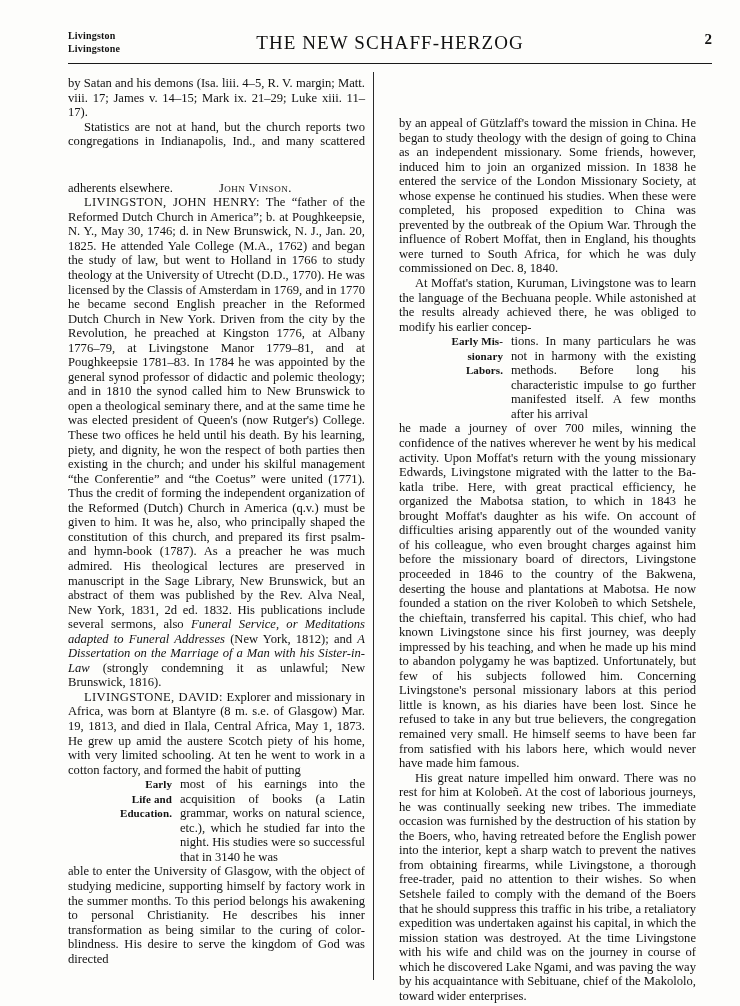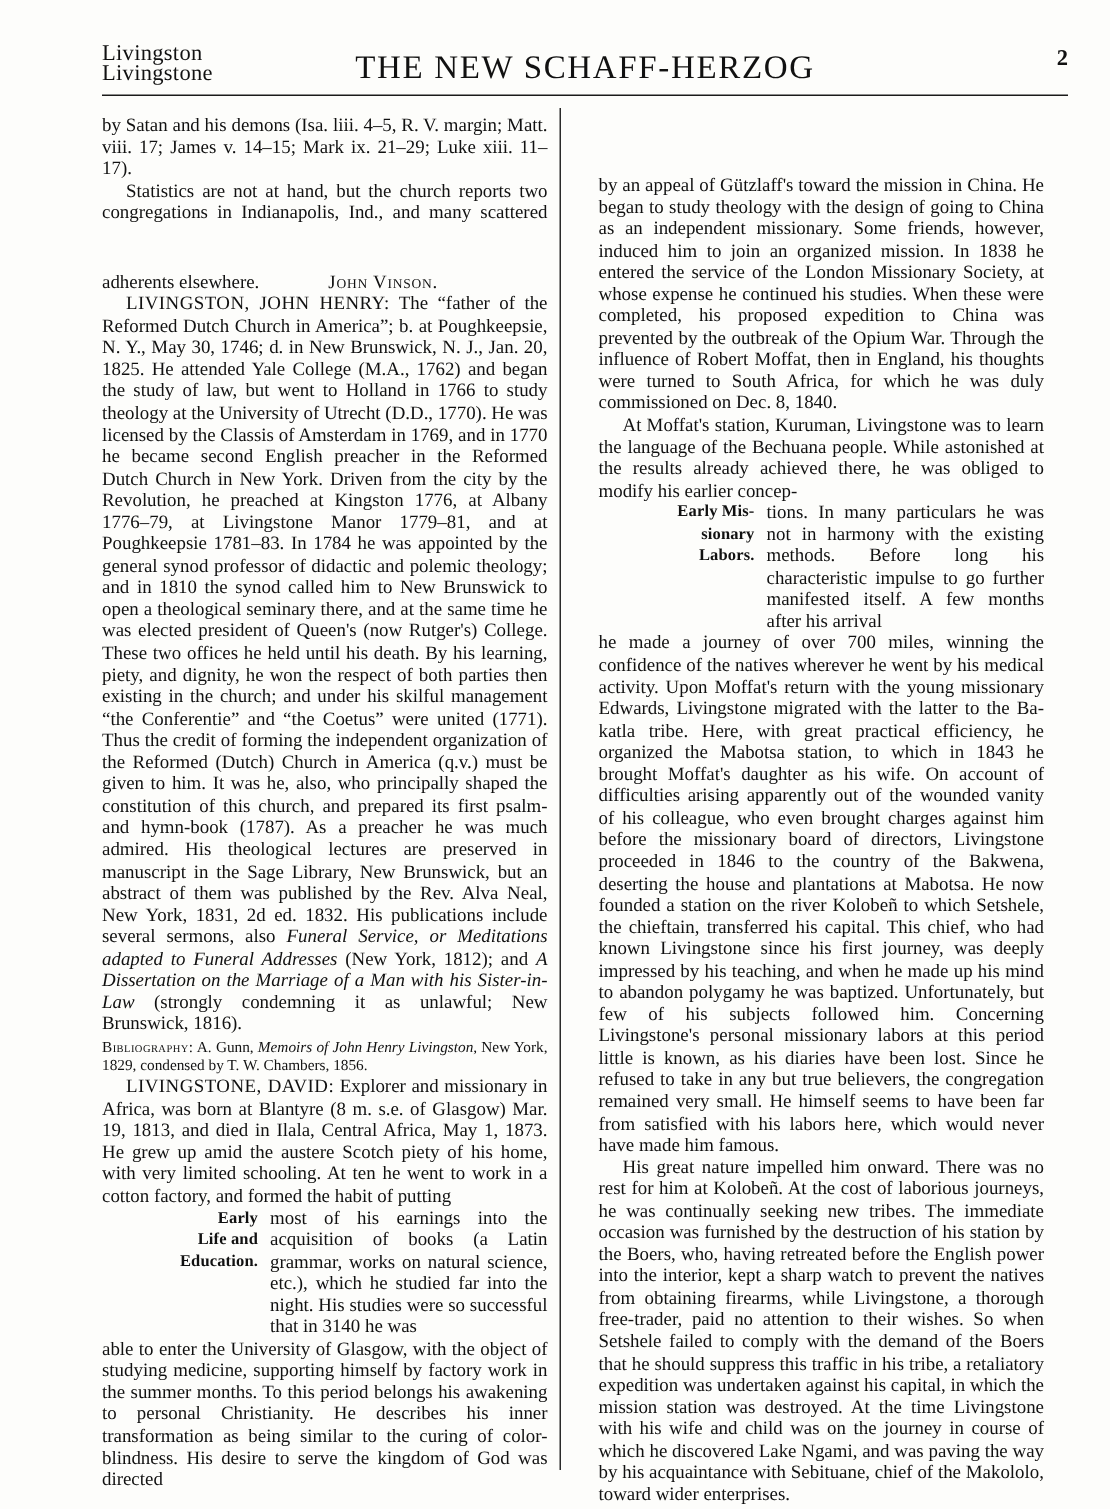--- a/index.html
+++ b/index.html
@@ -27,33 +27,33 @@
     position: absolute;
     left: 68px;
     top: 30px;
     width: 644px;
     height: 32px;
   }
   .runhead-left {
     position: absolute;
     left: 0;
     top: 0;
-    font-weight: normal;
-    font-size: 15px;
+    font-weight: bold;
+    font-size: 10px;
     line-height: 12.5px;
     letter-spacing: 0.2px;
   }
   .runhead-left div { white-space: nowrap; }
   .runhead-center {
     position: absolute;
     left: 0;
     right: 0;
     top: 2px;
     text-align: center;
-    font-size: 22px;
+    font-size: 19px;
     letter-spacing: 1.1px;
     white-space: nowrap;
   }
   .runhead-right {
     position: absolute;
     right: 0;
     top: 1px;
     font-weight: bold;
     font-size: 15px;
   }
@@ -167,21 +167,20 @@
   <div class="divider"></div>
 
   <div class="col col-left">
 
     <p class="para noindent">by Satan and his demons (Isa. liii. 4–5, R. V. margin; Matt. viii. 17; James v. 14–15; Mark ix. 21–29; Luke xiii. 11–17).</p>
 
     <p class="para"><span>Statistics are not at hand, but the church reports two congregations in Indianapolis, Ind., and many scattered adherents elsewhere.</span><span class="attrib">John Vinson.</span></p>
 
     <p class="para gap-para"><span class="entry-head">LIVINGSTON, JOHN HENRY:</span><span> The “father of the Reformed Dutch Church in America”; b. at Poughkeepsie, N. Y., May 30, 1746; d. in New Brunswick, N. J., Jan. 20, 1825. He attended Yale College (M.A., 1762) and began the study of law, but went to Holland in 1766 to study theology at the University of Utrecht (D.D., 1770). He was licensed by the Classis of Amsterdam in 1769, and in 1770 he became second English preacher in the Reformed Dutch Church in New York. Driven from the city by the Revolution, he preached at Kingston 1776, at Albany 1776–79, at Livingstone Manor 1779–81, and at Poughkeepsie 1781–83. In 1784 he was appointed by the general synod professor of didactic and polemic theology; and in 1810 the synod called him to New Brunswick to open a theological seminary there, and at the same time he was elected president of Queen's (now Rutger's) College. These two offices he held until his death. By his learning, piety, and dignity, he won the respect of both parties then existing in the church; and under his skilful management “the Conferentie” and “the Coetus” were united (1771). Thus the credit of forming the independent organization of the Reformed (Dutch) Church in America (q.v.) must be given to him. It was he, also, who principally shaped the constitution of this church, and prepared its first psalm- and hymn-book (1787). As a preacher he was much admired. His theological lectures are preserved in manuscript in the Sage Library, New Brunswick, but an abstract of them was published by the Rev. Alva Neal, New York, 1831, 2d ed. 1832. His publications include several sermons, also </span><i>Funeral Service, or Meditations adapted to Funeral Addresses</i><span> (New York, 1812); and </span><i>A Dissertation on the Marriage of a Man with his Sister-in-Law</i><span> (strongly condemning it as unlawful; New Brunswick, 1816).</span></p>
 
-    <p class="biblio"><span class="bl">Bibliography:</span><span> A. Gunn, </span><i>Memoirs of John Henry Livingston</i><span>, New York, 1829, condensed by T. W. Chambers, 1856.</span></p>
 
     <p class="para gap-para"><span class="entry-head">LIVINGSTONE, DAVID:</span><span> Explorer and missionary in Africa, was born at Blantyre (8 m. s.e. of Glasgow) Mar. 19, 1813, and died in Ilala, Central Africa, May 1, 1873. He grew up amid the austere Scotch piety of his home, with very limited schooling. At ten he went to work in a cotton factory, and formed the habit of putting</span></p>
 
     <div class="sidenote-block">
       <div class="sn">
         <div>Early</div>
         <div>Life and</div>
         <div>Education.</div>
       </div>
       <p class="snbody">most of his earnings into the acquisition of books (a Latin grammar, works on natural science, etc.), which he studied far into the night. His studies were so successful that in 3140 he was</p>

